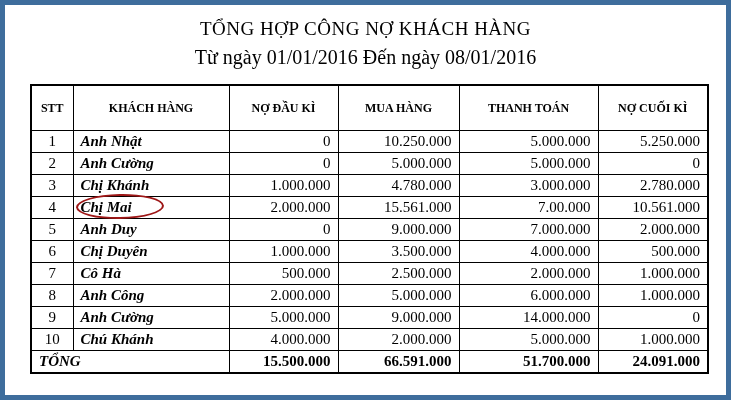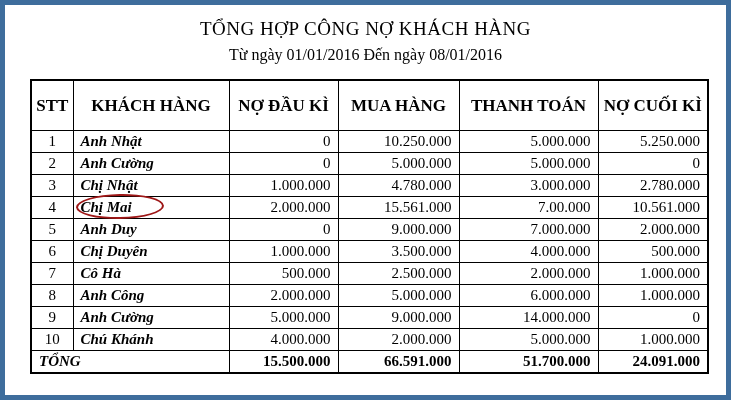--- a/index.html
+++ b/index.html
@@ -27,40 +27,40 @@
     margin:13px 10px 0 10px;
     text-align:center;
     font-size:19px;
     font-weight:normal;
     letter-spacing:0.5px;
     white-space:nowrap;
   }
   .subtitle{
     margin-top:6px;
     text-align:center;
-    font-size:16px;
+    font-size:20px;
   }
   table.debt{
     border-collapse:collapse;
     table-layout:fixed;
     margin:15px 0 0 25px;
     border:2px solid var(--tborder);
   }
   table.debt th, table.debt td{
     border:1.5px solid var(--tborder);
     font-size:15px;
     height:22px;
     padding:0 7px;
     line-height:1;
     white-space:nowrap;
     overflow:visible;
   }
   table.debt thead th{
     height:25px;
-    font-size:17px;
+    font-size:12px;
     font-weight:bold;
     text-align:center;
     padding:16px 2px;
   }
   td.stt{text-align:center;}
   td.customer{
     font-weight:bold;
     font-style:italic;
     position:relative;
     margin-top:20px;
@@ -130,21 +130,21 @@
       
     </td>
     <td class="num">0</td>
     <td class="num">5.000.000</td>
     <td class="num">5.000.000</td>
     <td class="num">0</td>
   </tr>
         <tr>
     <td class="stt">3</td>
     <td class="customer">
-      <span class="name">Chị Nhật</span>
+      <span class="name">Chị Khánh</span>
       
     </td>
     <td class="num">1.000.000</td>
     <td class="num">4.780.000</td>
     <td class="num">3.000.000</td>
     <td class="num">2.780.000</td>
   </tr>
         <tr>
     <td class="stt">4</td>
     <td class="customer">

